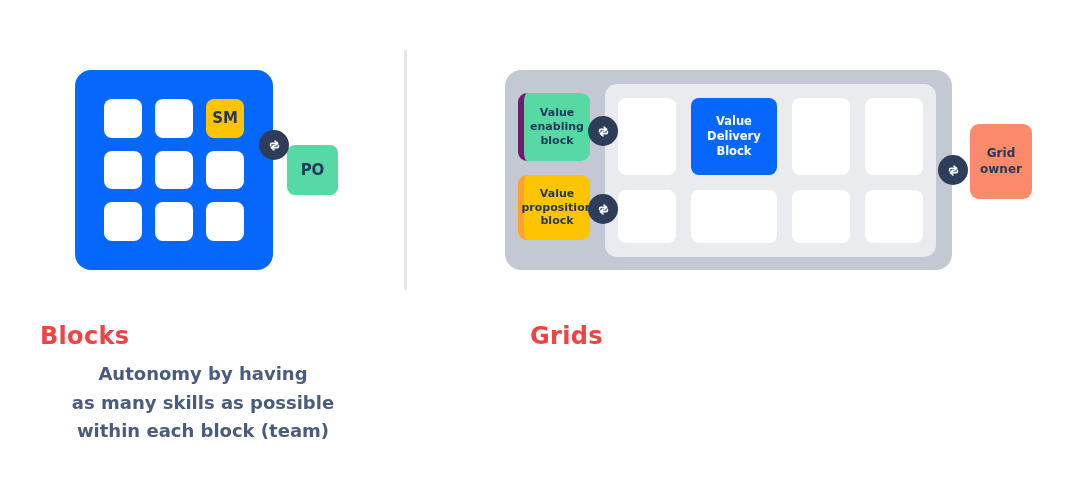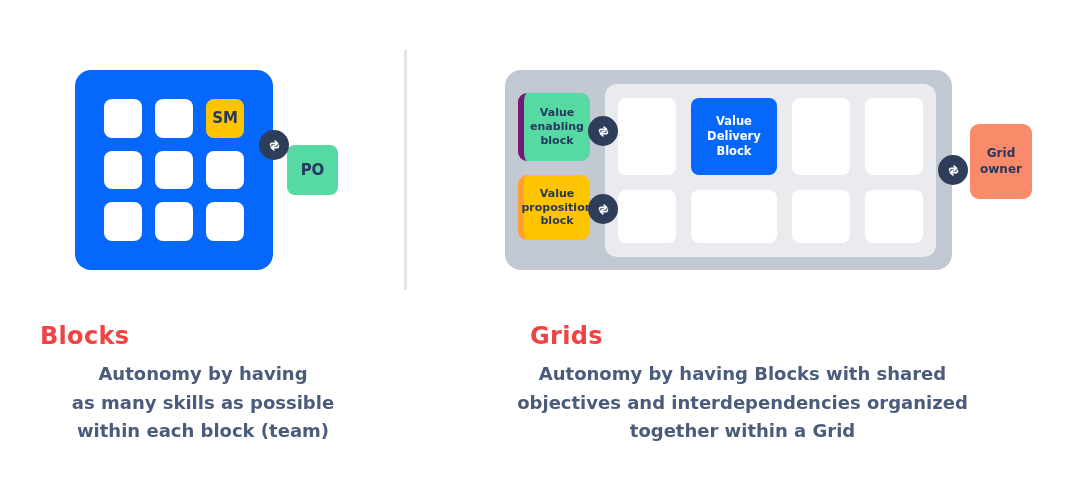--- a/index.html
+++ b/index.html
@@ -166,19 +166,14 @@
   <div class="grid-owner-card">Grid owner</div>
 
   <div class="caption-heading left">Blocks</div>
   <div class="caption-body left">
     <span>Autonomy by having</span>
     <span>as many skills as possible</span>
     <span>within each block (team)</span>
   </div>
 
   <div class="caption-heading right">Grids</div>
-  <div class="caption-body right">
-    <span>Autonomy by having Blocks with shared</span>
-    <span>objectives and interdependencies organized</span>
-    <span>together within a Grid</span>
-  </div>
 
 </div>
 
 </body></html>

